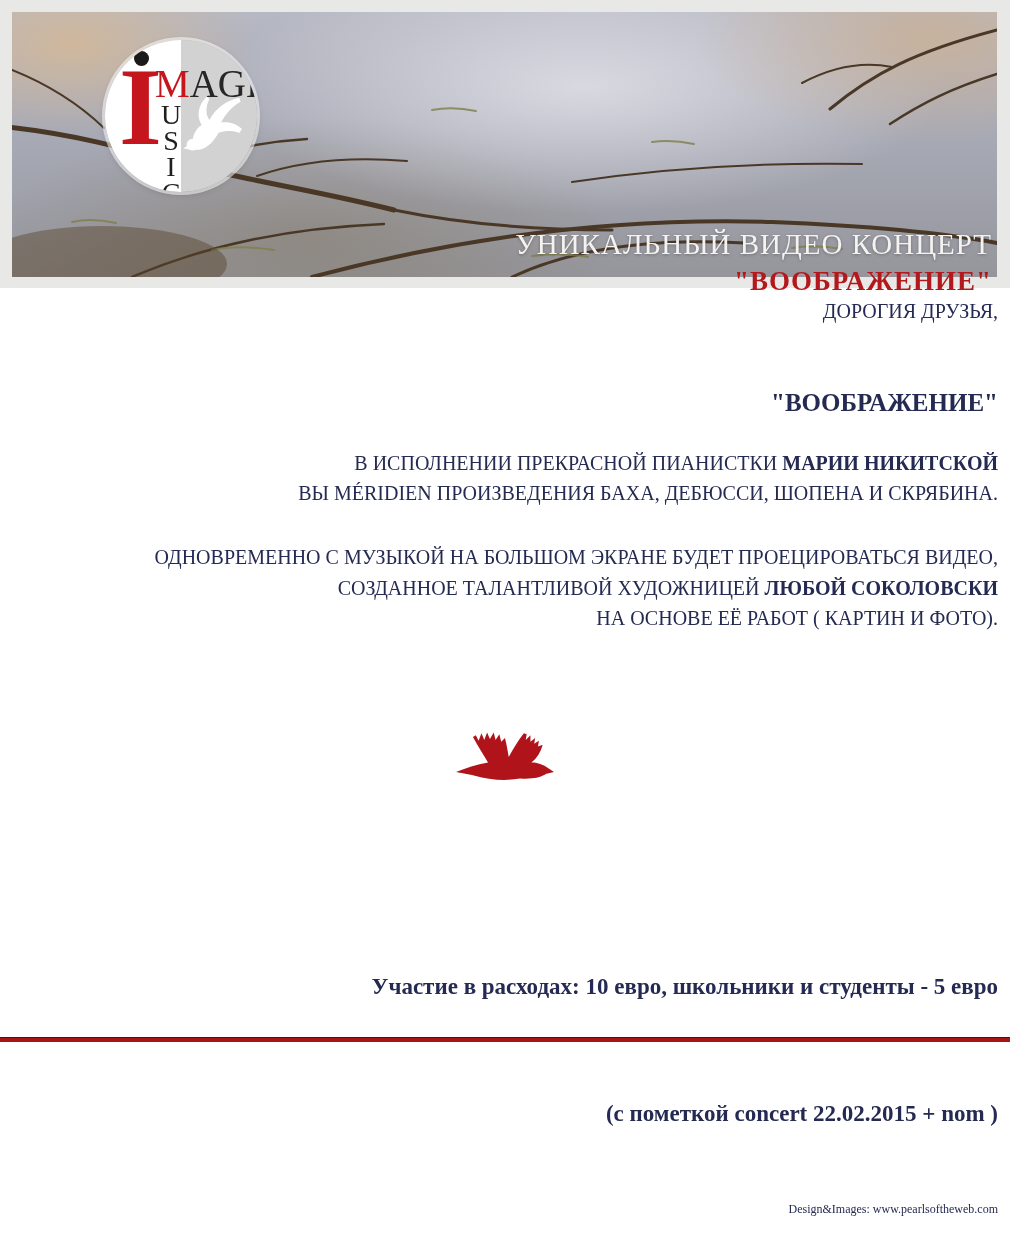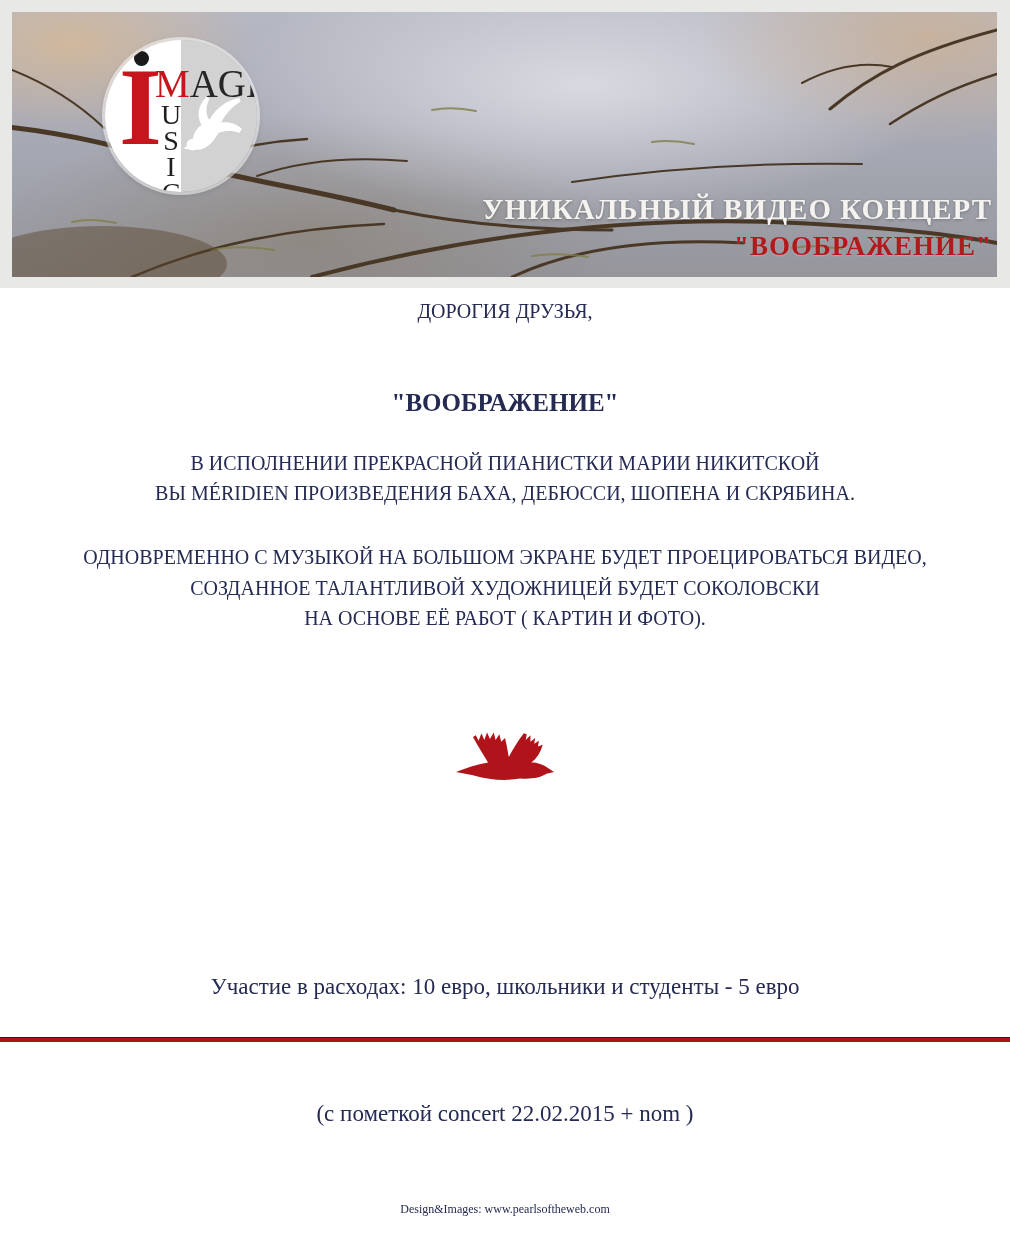--- a/index.html
+++ b/index.html
@@ -24,22 +24,23 @@
       radial-gradient(ellipse 480px 170px at 58% 28%, rgba(228,228,234,.8), rgba(228,228,234,0) 75%),
       radial-gradient(ellipse 420px 160px at 30% 85%, rgba(122,104,72,.35), rgba(122,104,72,0) 75%),
       linear-gradient(180deg,#b6b8c3 0%,#aaacb8 38%,#a0a2ac 68%,#95959b 100%);
     overflow:hidden;
   }
   .branches{position:absolute;left:0;top:0;width:100%;height:100%;}
   .banner-titles{
     position:absolute;right:18px;top:192px;text-align:right;line-height:1.2;
   }
   .banner-title-main{
-    font-size:29px;font-weight:bold;color:#f5f3f0;letter-spacing:1px;
+    font-size:29px;font-weight:normal;color:#f5f3f0;letter-spacing:1px;
     text-shadow:0 1px 3px rgba(40,40,40,.35);
+    margin-top:35px;
   }
   .banner-title-sub{
     font-size:27px;font-weight:bold;color:#b3181c;letter-spacing:1px;margin-top:3px;
     text-shadow:0 1px 2px rgba(255,255,255,.2);
   }
   
   .logo-circle{
     position:absolute;left:93px;top:28px;width:152px;height:152px;border-radius:50%;
     background:linear-gradient(90deg,#ffffff 0 50%,#d2d2d2 50% 100%);
     box-shadow:0 0 0 3px rgba(255,255,255,.55), 0 2px 6px rgba(60,60,60,.35);
@@ -53,24 +54,24 @@
   .logo-mage{position:absolute;left:50px;top:24px;font-size:39px;line-height:1;font-weight:normal;}
   .logo-mage .m{color:#c4161c;}
   .logo-mage .age{color:#262626;}
   .logo-music{
     position:absolute;left:53px;top:62px;width:26px;text-align:center;
     font-size:28px;line-height:26px;color:#1f1f1f;
   }
   .logo-music span{display:block;}
   .logo-dove{position:absolute;left:68px;top:50px;width:78px;height:78px;}
   
-  .line{position:absolute;left:0;right:0;text-align:center;}
+  .line{position:absolute;left:0;right:12px;text-align:right;}
   .t20{font-size:20px;}
   .t21{font-size:23px;}
-  .bold{font-weight:normal;}
+  .bold{font-weight:bold;}
   .concert-name{font-size:25px;font-weight:bold;}
   .red-rule{
     position:absolute;left:0;top:1037px;width:1010px;height:4px;
     background:#a61518;border-top:1px solid #5e0b0d;
   }
   .bird-wrap{position:absolute;left:0;right:0;top:724px;text-align:center;}
   .bird-wrap svg{width:98px;height:62px;}
 </style>
 </head>
 <body>
@@ -132,21 +133,21 @@
   </div>
 
   <div class="line t20" style="top:300px">ДОРОГИЯ ДРУЗЬЯ,</div>
 
   <div class="line concert-name" style="top:389px">"ВООБРАЖЕНИЕ"</div>
 
   <div class="line t20" style="top:452px"><span>В ИСПОЛНЕНИИ ПРЕКРАСНОЙ ПИАНИСТКИ </span><span class="bold">МАРИИ НИКИТСКОЙ</span></div>
   <div class="line t20" style="top:482px">ВЫ MÉRIDIEN ПРОИЗВЕДЕНИЯ БАХА, ДЕБЮССИ, ШОПЕНА И СКРЯБИНА.</div>
 
   <div class="line t20" style="top:546px">ОДНОВРЕМЕННО С МУЗЫКОЙ НА БОЛЬШОМ ЭКРАНЕ БУДЕТ ПРОЕЦИРОВАТЬСЯ ВИДЕО,</div>
-  <div class="line t20" style="top:577px"><span>СОЗДАННОЕ ТАЛАНТЛИВОЙ ХУДОЖНИЦЕЙ </span><span class="bold">БУДЕТ СОКОЛОВСКИ</span></div>
+  <div class="line t20" style="top:577px"><span>СОЗДАННОЕ ТАЛАНТЛИВОЙ ХУДОЖНИЦЕЙ </span><span class="bold">ЛЮБОЙ СОКОЛОВСКИ</span></div>
   <div class="line t20" style="top:607px">НА ОСНОВЕ ЕЁ РАБОТ ( КАРТИН И ФОТО).</div>
 
   <div class="bird-wrap">
     <svg viewBox="0 0 104 64">
       <path fill="#b0131a" d="M0,50 C10,46 22,42 34,40 C30,33 24,24 18,13 L21,11 L24,17
         L27,9 L30,16 L33,8 L36,15 L40,8 L42,16 L46,10 L48,18 L52,14
         C54,22 55,29 56,34 C60,27 65,18 72,9 L75,10 L74,16 L79,11 L79,18
         L84,14 L83,20 L88,17 L87,23 L92,21 C90,29 86,35 80,40
         C86,40 93,42 98,46 L104,50 L96,52 C90,56 80,58 68,57
         C52,60 34,58 20,54 C12,52 4,51 0,50 Z"></path>

